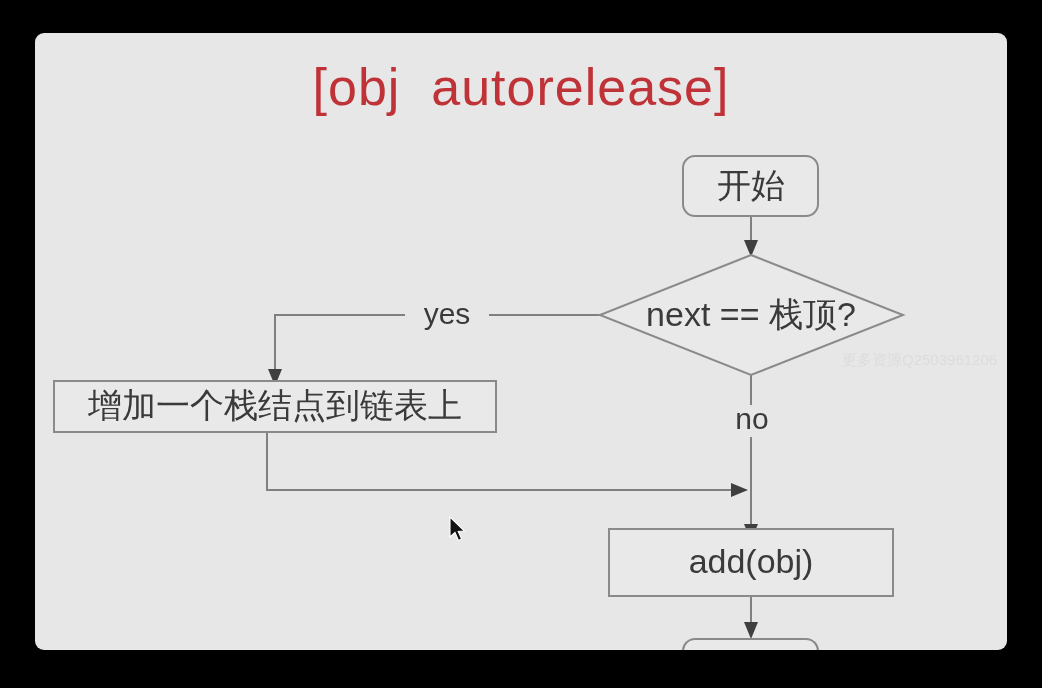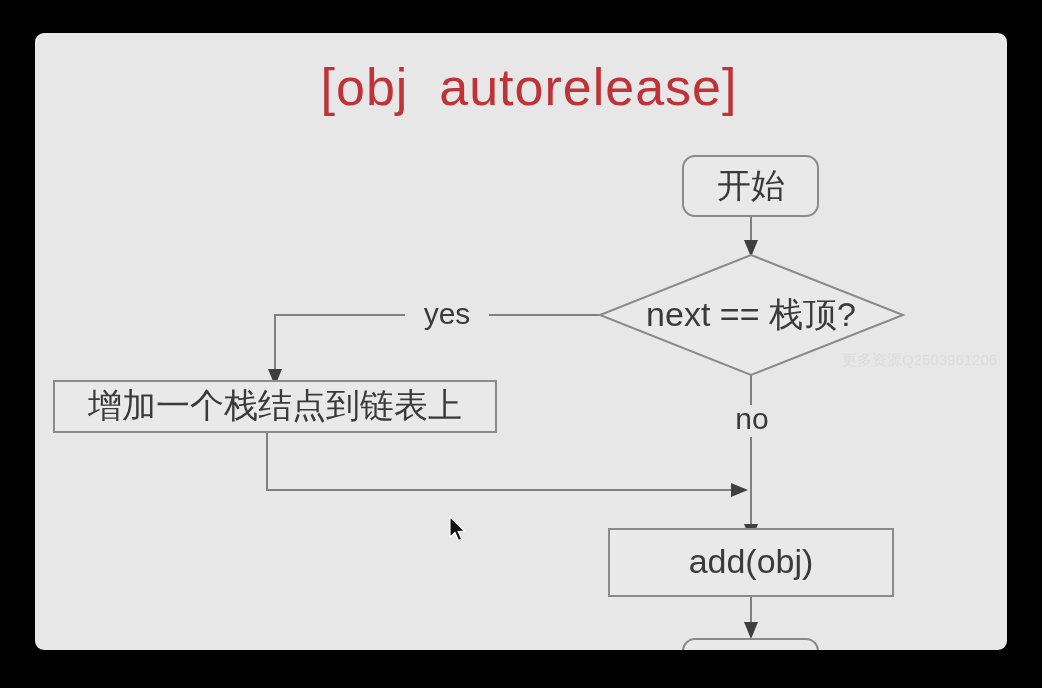--- a/index.html
+++ b/index.html
@@ -36,21 +36,20 @@
     left: 0;
     top: 24px;
     width: 972px;
     text-align: center;
     color: #bf3338;
     font-size: 52px;
     font-weight: 400;
     letter-spacing: 1px;
     white-space: pre;
     font-family: "Liberation Sans", "DejaVu Sans", sans-serif;
-    padding-left: 8px;
   }
   #flow-svg {
     position: absolute;
     left: 0; top: 0;
     width: 972px;
     height: 617px;
     display: block;
   }
   .node-label {
     fill: #3a3a3a;

